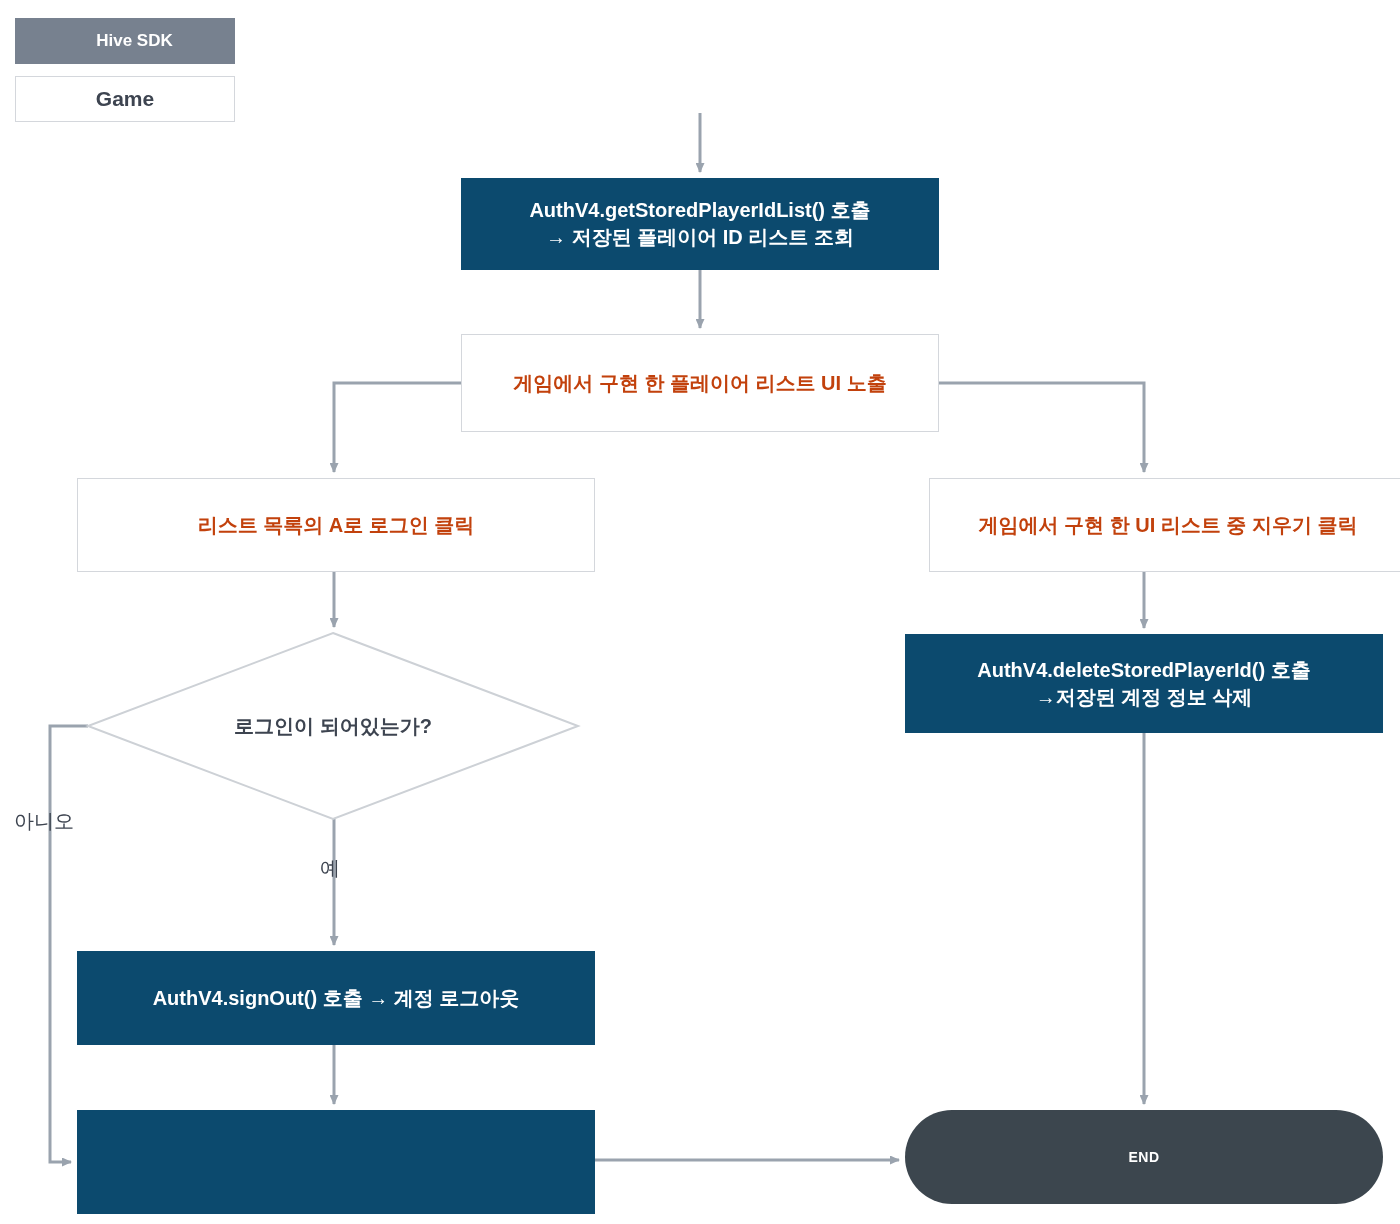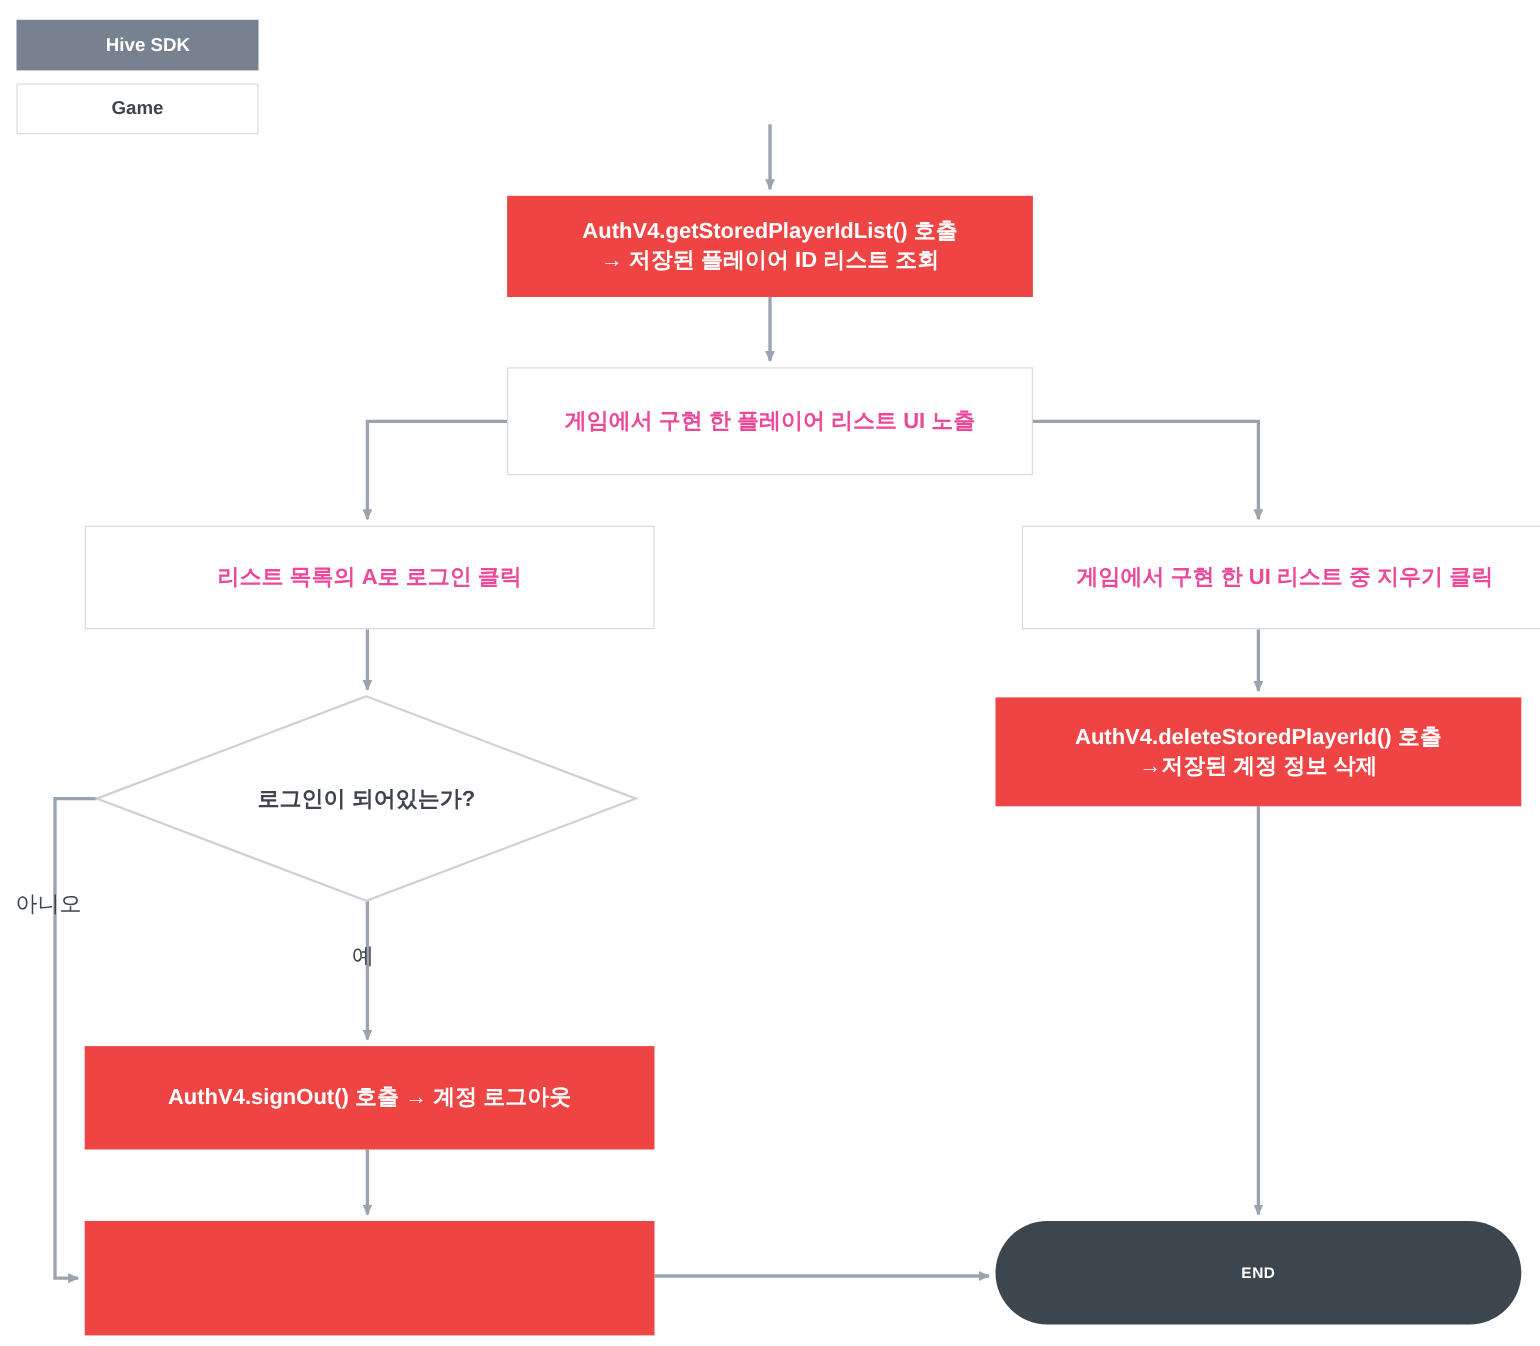--- a/index.html
+++ b/index.html
@@ -15,40 +15,40 @@
 
   .node{position:absolute;box-sizing:border-box;display:flex;align-items:center;justify-content:center;text-align:center;line-height:1.35;}
 
   
   .legend-sdk{
     left:15px;top:18px;width:220px;height:46px;
     background:#77818f;color:#ffffff;font-size:17px;font-weight:700;padding-left:19px;
   }
   .legend-game{
     left:15px;top:76px;width:220px;height:46px;
-    background:#ffffff;color:#3d4450;font-size:17px;font-weight:700;
+    background:#ffffff;color:#3d4450;font-size:21px;font-weight:700;
     border:1px solid #d4d7dc;
   }
 
   
   .terminator-start{
     left:461px;top:19px;width:478px;height:94px;
     background:#0b96f0;color:#ffffff;border-radius:47px;
     font-size:21px;font-weight:700;letter-spacing:.5px;
   }
   .terminator-end{
     left:905px;top:1110px;width:478px;height:94px;
     background:#3c464e;color:#ffffff;border-radius:47px;
     font-size:14px;font-weight:700;letter-spacing:.5px;
   }
 
   
-  .sdk{background:#ef4444;color:#ffffff;font-size:20px;font-weight:700;}
+  .sdk{background:#0c4a6e;color:#ffffff;font-size:20px;font-weight:700;}
   
-  .game{background:#ffffff;color:#ec4899;font-size:20px;font-weight:700;border:1px solid #d4d7dc;}
+  .game{background:#ffffff;color:#c2410c;font-size:20px;font-weight:700;border:1px solid #d4d7dc;}
 
   .n-getlist{left:461px;top:178px;width:478px;height:92px;}
   .n-uilist{left:461px;top:334px;width:478px;height:98px;}
   .n-clicklogin{left:77px;top:478px;width:518px;height:94px;}
   .n-clickdelete{left:905px;top:478px;width:478px;height:94px;margin-left:24px;}
   .n-delete{left:905px;top:634px;width:478px;height:99px;}
   .n-signout{left:77px;top:951px;width:518px;height:94px;}
   .n-signin{left:77px;top:1110px;width:518px;height:104px;}
 
   

